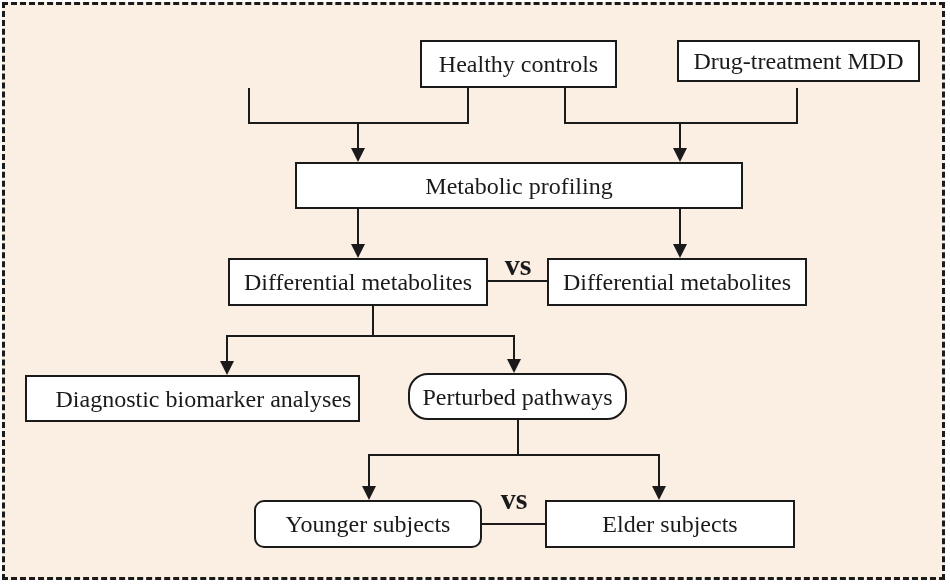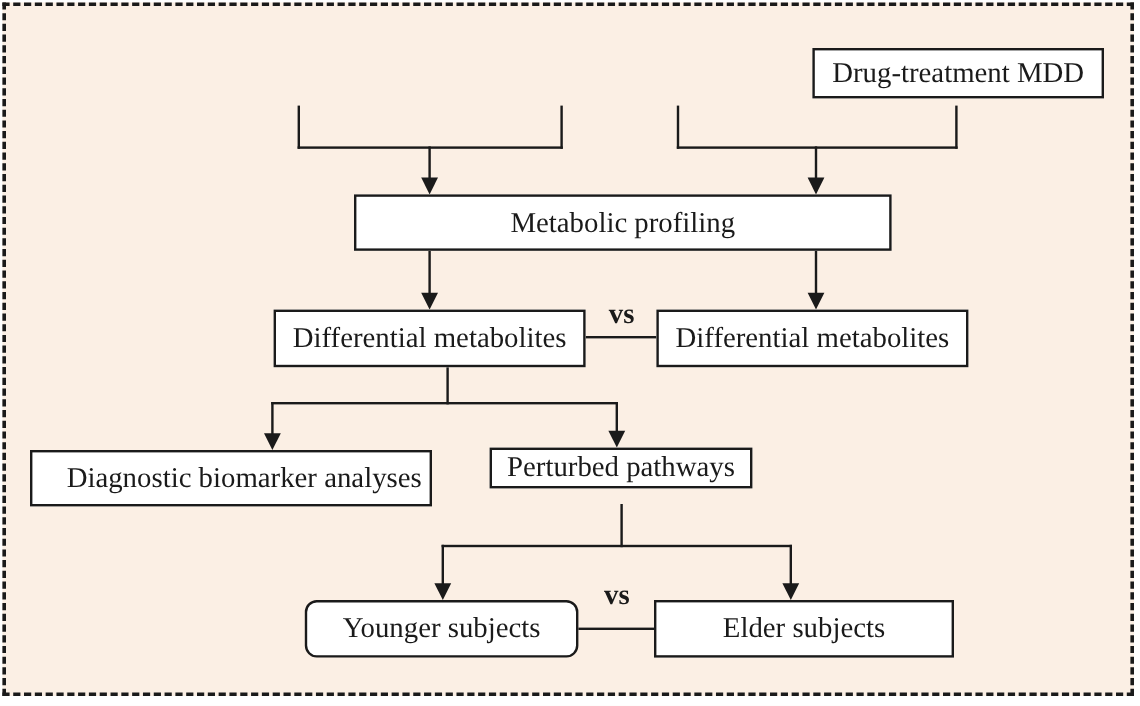--- a/index.html
+++ b/index.html
@@ -41,43 +41,44 @@
     position: absolute;
     width: 0; height: 0;
     border-left: 7px solid transparent;
     border-right: 7px solid transparent;
     border-top: 14px solid #1a1a1a;
     z-index: 2;
   }
   .vs-label {
     position: absolute;
     font-weight: bold;
-    font-size: 24px;
+    font-size: 30px;
     line-height: 1;
     text-align: center;
     z-index: 3;
   }
   
   .n-drug-naive   { left:145px; top:40px;  width:210px; height:48px; }
   .n-healthy      { left:420px; top:40px;  width:197px; height:48px; }
   .n-drug-treat   { left:677px; top:40px;  width:243px; height:42px; }
   .n-metabolic    { left:295px; top:162px; width:448px; height:47px; }
   .n-diff-left    { left:228px; top:258px; width:260px; height:48px; }
   .n-diff-right   { left:547px; top:258px; width:260px; height:48px; }
   .n-diagnostic   { left:25px;  top:375px; width:335px; height:47px;padding-left:22px; }
-  .n-perturbed    { left:408px; top:373px; width:219px; height:34px; }
+  .n-perturbed    { left:408px; top:373px; width:219px; height:47px;border-radius:20px; }
   .n-younger      { left:254px; top:500px; width:228px; height:48px;border-radius:10px; }
   .n-elder        { left:545px; top:500px; width:250px; height:48px; }
 </style>
 </head>
 <body>
 
 <div id="canvas">
   <div id="panel"></div>
 
+  <div class="node n-healthy">Healthy controls</div>
   <div class="node n-drug-treat">Drug-treatment MDD</div>
 
   <div class="line" style="left:248px; top:88px; width:2px; height:36px;"></div>
   <div class="line" style="left:248px; top:122px; width:221px; height:2px;"></div>
   <div class="line" style="left:467px; top:88px; width:2px; height:36px;"></div>
   <div class="line" style="left:357px; top:122px; width:2px; height:27px;"></div>
   <div class="arrowhead" style="left:351px; top:148px;"></div>
 
   <div class="line" style="left:564px; top:88px; width:2px; height:36px;"></div>
   <div class="line" style="left:564px; top:122px; width:234px; height:2px;"></div>

